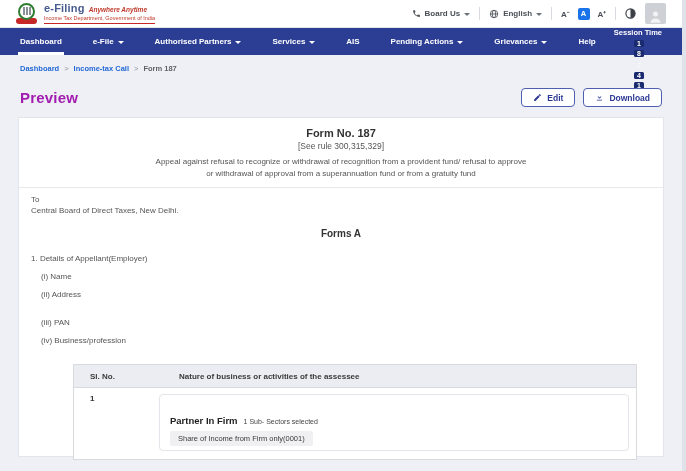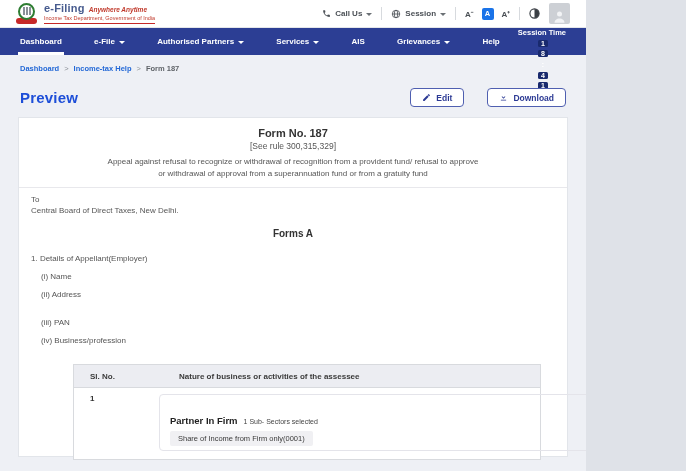--- a/index.html
+++ b/index.html
@@ -1,17 +1,17 @@
 <!DOCTYPE html>
 <html><head>
 <meta charset="utf-8">
 <style>
   * { margin:0; padding:0; box-sizing:border-box; }
   body { background:#dfe2e8; }
-  .app { position:relative; width:586px; height:471px; background:#eef0f5;
+  .app { position:relative; width:682px; height:471px; background:#eef0f5;
          font-family:"Liberation Sans", sans-serif; overflow:hidden; }
 
   
   .topbar { height:28px; background:#fff; display:flex; align-items:center;
             justify-content:space-between; padding:0 16px; border-bottom:1px solid #e4e6ea; }
   .brand { display:flex; align-items:center; gap:6px; cursor:pointer; }
   .emblem { position:relative; width:22px; height:22px; flex:0 0 auto; }
   .emblem-circle { position:absolute; top:0; left:2px; width:17px; height:17px;
                    border:2px solid #2e7d32; border-radius:50%; background:#fff;
                    display:flex; align-items:center; justify-content:center; }
@@ -56,22 +56,22 @@
   .session-sep { color:#fff; font-size:8px; font-weight:bold; }
 
   
   .breadcrumb { padding:9px 20px 0; font-size:7.5px; display:flex; align-items:center; gap:5px; }
   .crumb-link { color:#2368d6; font-weight:bold; cursor:pointer; }
   .crumb-sep { color:#8a8f96; }
   .crumb-current { color:#5f6368; font-weight:bold; }
 
   
   .page-head { display:flex; justify-content:space-between; align-items:center; margin:15px 20px 0; }
-  .page-title { font-size:15px; font-weight:bold; color:#1d4ed8; letter-spacing:.2px; }
-  .actions { display:flex; gap:23px; }
+  .page-title { font-size:15px; font-weight:bold; color:#a21caf; letter-spacing:.2px; }
+  .actions { display:flex; gap:8px; }
   .btn { display:flex; align-items:center; gap:5px; height:19px; padding:0 11px; background:#fff;
          border:1px solid #4f5fb0; border-radius:4px; color:#2c3a94; font-size:8.5px;
          font-weight:bold; cursor:pointer; font-family:inherit; }
   .btn svg { display:block; }
 
   
   .card { margin:10px 18px 0; background:#fff; border:1px solid #e2e5ea; height:340px; }
   .card-head { text-align:center; padding:9px 10px 8px; border-bottom:1px solid #e8e8ec; }
   .form-title { font-size:11px; font-weight:bold; color:#333; }
   .form-rule { font-size:8.5px; color:#555; margin-top:2px; }
@@ -118,31 +118,31 @@
           <span class="brand-tagline">Anywhere Anytime</span>
         </div>
         <div class="brand-dept">Income Tax Department, Government of India</div>
       </div>
     </div>
     <div class="topbar-right">
       <div class="top-item">
         <svg width="9" height="9" viewBox="0 0 24 24" fill="#4a4f55">
             <path d="M6.62 10.79a15 15 0 0 0 6.59 6.59l2.2-2.2a1 1 0 0 1 1.02-.24c1.12.37 2.33.57 3.57.57a1 1 0 0 1 1 1V20a1 1 0 0 1-1 1C10.61 21 3 13.39 3 4a1 1 0 0 1 1-1h3.5a1 1 0 0 1 1 1c0 1.24.2 2.45.57 3.57a1 1 0 0 1-.25 1.02l-2.2 2.2z"></path>
           </svg>
-        <span>Call Us</span>
+        <span>Board Us</span>
         <span class="caret"></span>
       </div>
       <div class="v-div"></div>
       <div class="top-item">
         <svg width="10" height="10" viewBox="0 0 24 24" fill="none" stroke="#4a4f55" stroke-width="2">
             <circle cx="12" cy="12" r="9"></circle>
             <ellipse cx="12" cy="12" rx="4" ry="9"></ellipse>
             <line x1="3" y1="12" x2="21" y2="12"></line>
           </svg>
-        <span>Session</span>
+        <span>English</span>
         <span class="caret"></span>
       </div>
       <div class="v-div"></div>
       <div class="font-controls">
         <span class="font-btn">A⁻</span>
         <span class="font-btn-default">A</span>
         <span class="font-btn">A⁺</span>
       </div>
       <div class="v-div"></div>
       <span class="contrast">
@@ -172,20 +172,24 @@
       <div class="nav-item">
         <span>Authorised Partners</span>
         <span class="caret caret-white"></span>
       </div>
       <div class="nav-item">
         <span>Services</span>
         <span class="caret caret-white"></span>
       </div>
       <div class="nav-item">
         <span>AIS</span>
+      </div>
+      <div class="nav-item">
+        <span>Pending Actions</span>
+        <span class="caret caret-white"></span>
       </div>
       <div class="nav-item">
         <span>Grievances</span>
         <span class="caret caret-white"></span>
       </div>
       <div class="nav-item">
         <span>Help</span>
       </div>
     </div>
     <div class="session">
@@ -194,21 +198,21 @@
       <span class="digit">8</span>
       <span class="session-sep">:</span>
       <span class="digit">4</span>
       <span class="digit">1</span>
     </div>
   </div>
 
   <div class="breadcrumb">
     <span class="crumb-link">Dashboard</span>
     <span class="crumb-sep">&gt;</span>
-    <span class="crumb-link">Income-tax Help</span>
+    <span class="crumb-link">Income-tax Call</span>
     <span class="crumb-sep">&gt;</span>
     <span class="crumb-current">Form 187</span>
   </div>
 
   <div class="page-head">
     <div class="page-title">Preview</div>
     <div class="actions">
       <button class="btn">
         <svg width="9" height="9" viewBox="0 0 24 24" fill="#2c3a94">
             <path d="M3 17.25V21h3.75L17.81 9.94l-3.75-3.75L3 17.25zM20.71 7.04a1 1 0 0 0 0-1.41l-2.34-2.34a1 1 0 0 0-1.41 0l-1.83 1.83 3.75 3.75 1.83-1.83z"></path>

